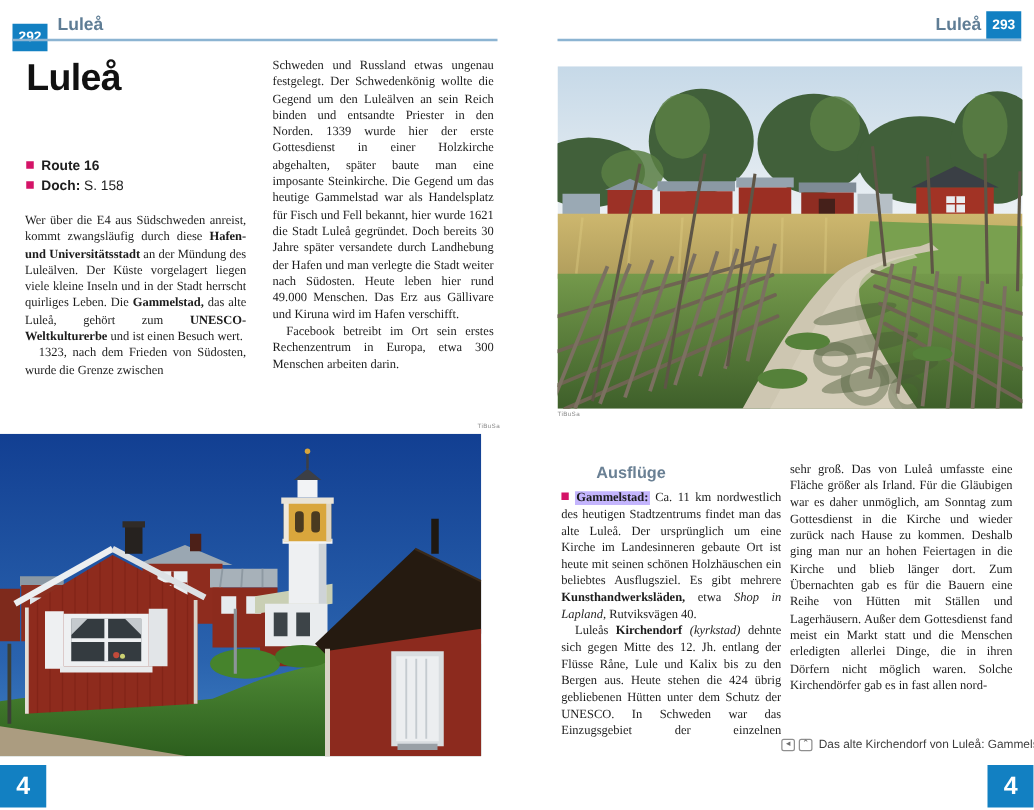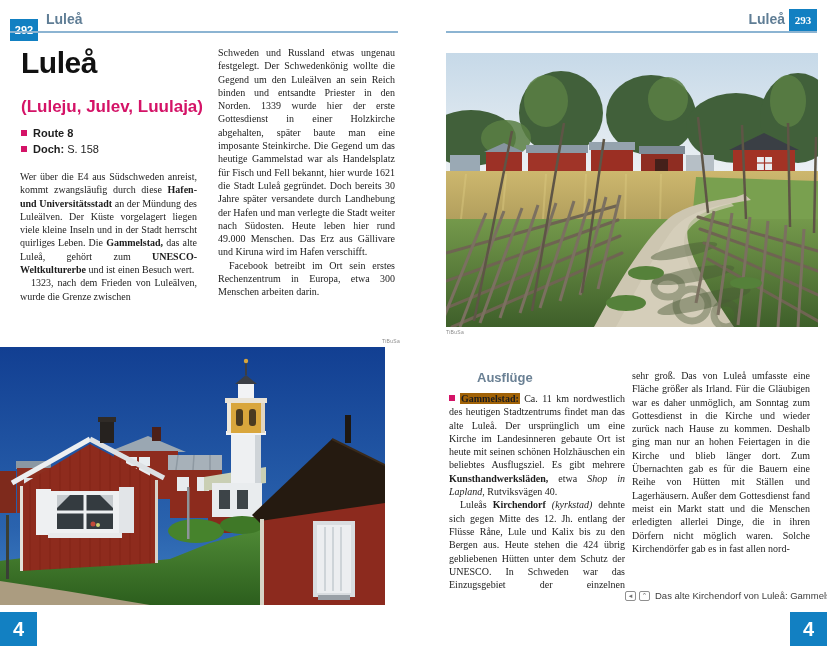--- a/index.html
+++ b/index.html
@@ -41,21 +41,21 @@
     display:inline-block; width:6px; height:6px; background:#d41367; margin-right:6px;
     vertical-align:1px;
   }
   
   .col {
     position:absolute; text-align:justify; font-size:10px; line-height:13.3px;
     color:#1c1c1c; overflow:hidden; hyphens:auto; -webkit-hyphens:auto;
   }
   .col p { margin:0; }
   .col p.indent { text-indent:11px; }
-  .hl { background:#a16207; padding:0 1px; }
+  .hl { background:#c4b5fd; padding:0 1px; }
   .bullet-sq {
     display:inline-block; width:6px; height:6px; background:#d41367; margin-right:5px;
     vertical-align:1px;
   }
   .section-heading {
     position:absolute; font-family:"Liberation Sans", sans-serif; font-weight:700;
     font-size:13px; color:#6a8094;margin-left:28px;
   }
   
   .photo { position:absolute; display:block; }
@@ -81,40 +81,39 @@
 
 <div id="spread">
 
   <div class="pagenum-box" style="left:10px; top:19px;">
     <span>292</span>
   </div>
   <div class="header-title" style="left:46px;">Luleå</div>
   <div class="header-rule" style="left:10px; width:388px;"></div>
 
   <div class="header-title" style="left:700px; width:85px; text-align:right;">Luleå</div>
-  <div class="pagenum-box" style="left:789px; top:9px;font-family:Liberation Serif, serif;">
+  <div class="pagenum-box" style="left:789px; top:9px;">
     <span>293</span>
   </div>
   <div class="header-rule" style="left:446px; width:371px;"></div>
 
   <div class="big-title">Luleå</div>
-  <div class="sub-title">(Luleju, Julev, Luulaja)</div>
 
   <div class="info-block">
     <div class="info-row">
-      <span class="sq"></span><span class="b">Route 8</span>
+      <span class="sq"></span><span class="b">Route 16</span>
     </div>
     <div class="info-row">
       <span class="sq"></span><span class="b">Doch:</span><span class="val">S. 158</span>
     </div>
   </div>
 
   <div class="col" style="left:20px; top:170px; width:177px; height:172px;">
       <p><span>Wer über die E4 aus Südschweden anreist, kommt zwangsläufig durch diese </span><span style="font-weight: 700;">Hafen- und Universitätsstadt</span><span> an der Mündung des Luleälven. Der Küste vorgelagert liegen viele kleine Inseln und in der Stadt herrscht quirliges Leben. Die </span><span style="font-weight: 700;">Gammelstad,</span><span> das alte Luleå, gehört zum </span><span style="font-weight: 700;">UNESCO-Weltkulturerbe</span><span> und ist einen Besuch wert.</span></p>
-      <p class="indent"><span>1323, nach dem Frieden von Luleälven, wurde die Grenze zwischen</span></p>
+      <p class="indent"><span>1323, nach dem Frieden von Südosten, wurde die Grenze zwischen</span></p>
     </div>
   <div class="col" style="left:218px; top:46px; width:177px; height:284px;">
       <p><span>Schweden und Russland etwas ungenau festgelegt. Der Schwedenkönig wollte die Gegend um den Luleälven an sein Reich binden und entsandte Priester in den Norden. 1339 wurde hier der erste Gottesdienst in einer Holzkirche abgehalten, später baute man eine imposante Steinkirche. Die Gegend um das heutige Gammelstad war als Handelsplatz für Fisch und Fell bekannt, hier wurde 1621 die Stadt Luleå gegründet. Doch bereits 30 Jahre später versandete durch Landhebung der Hafen und man verlegte die Stadt weiter nach Südosten. Heute leben hier rund 49.000 Menschen. Das Erz aus Gällivare und Kiruna wird im Hafen verschifft.</span></p>
       <p class="indent"><span style="">Facebook</span><span> betreibt im Ort sein erstes Rechenzentrum in Europa, etwa 300 Menschen arbeiten darin.</span></p>
     </div>
 
   <div class="photo-credit" style="left:330px; top:338px; width:70px; text-align:right;">TiBuSa</div>
 
   <svg class="photo" style="left:0; top:347px;" width="385" height="258" viewBox="0 0 385 258" preserveAspectRatio="none" role="img">
     <defs>

